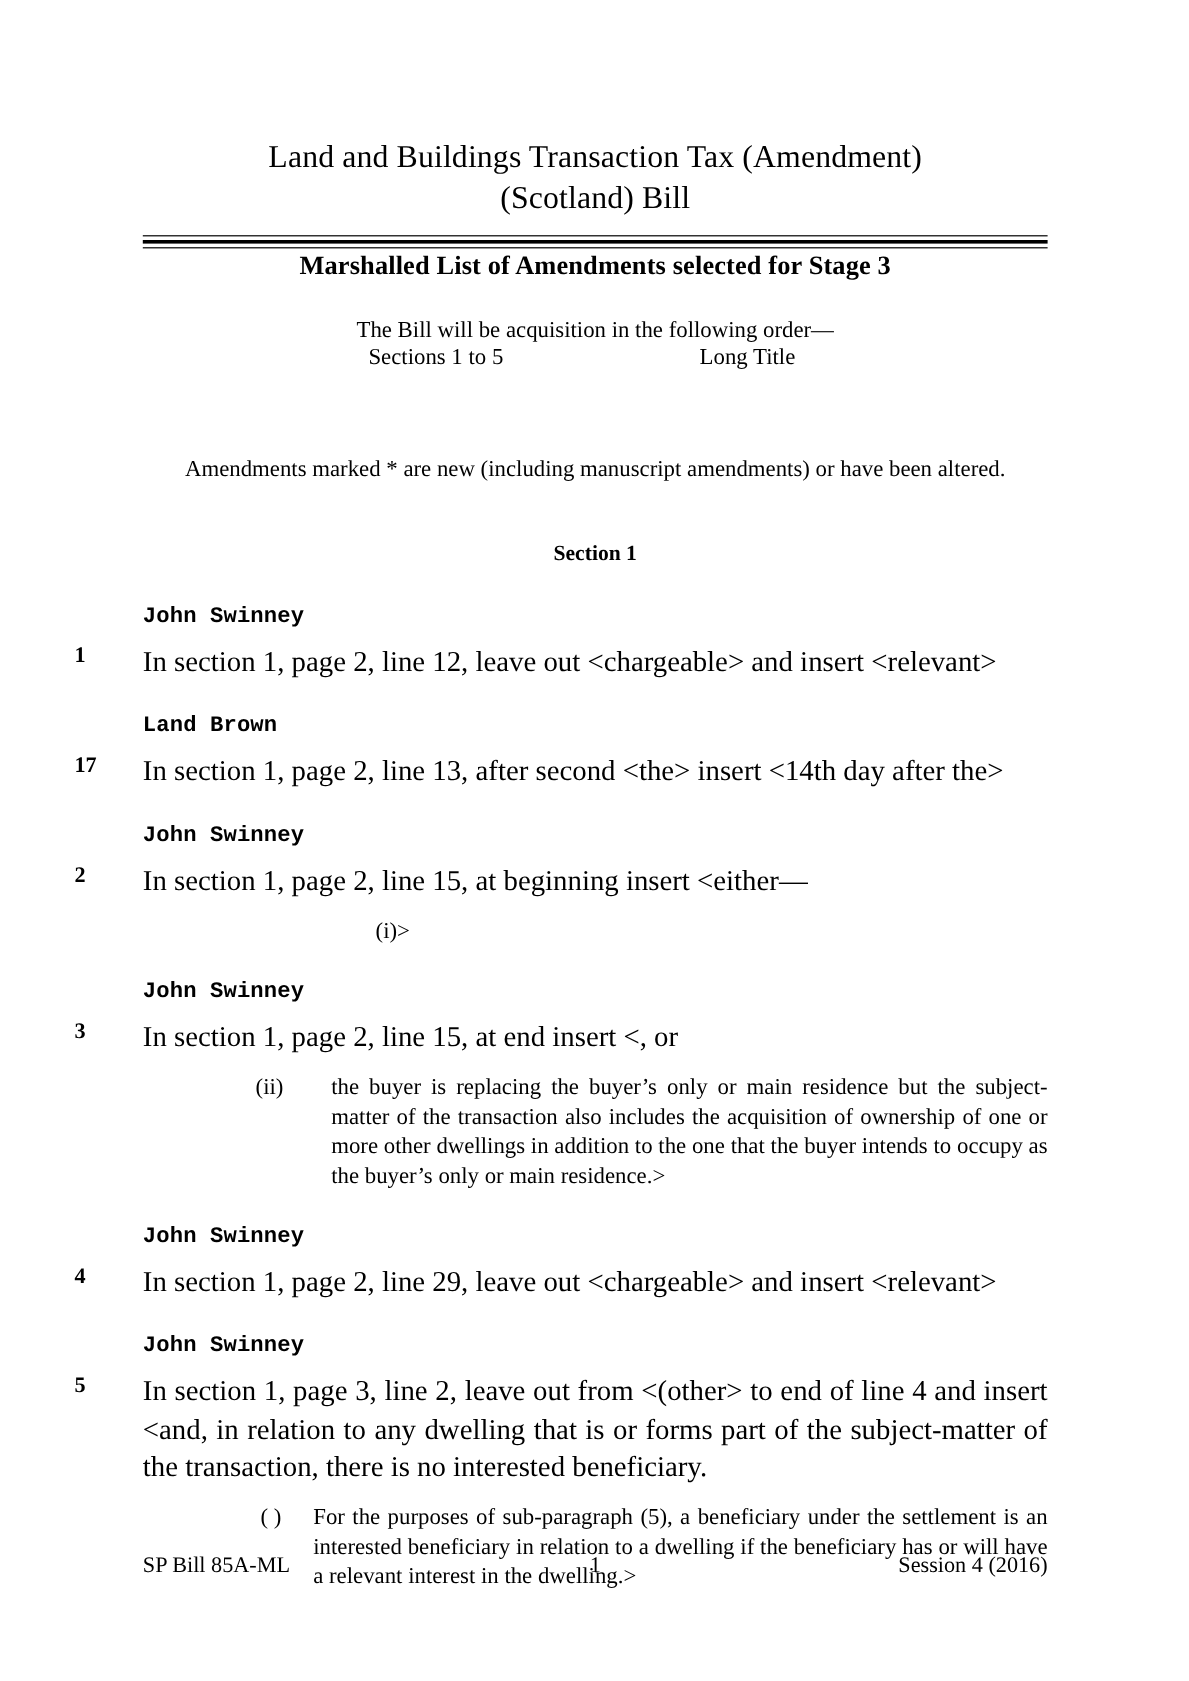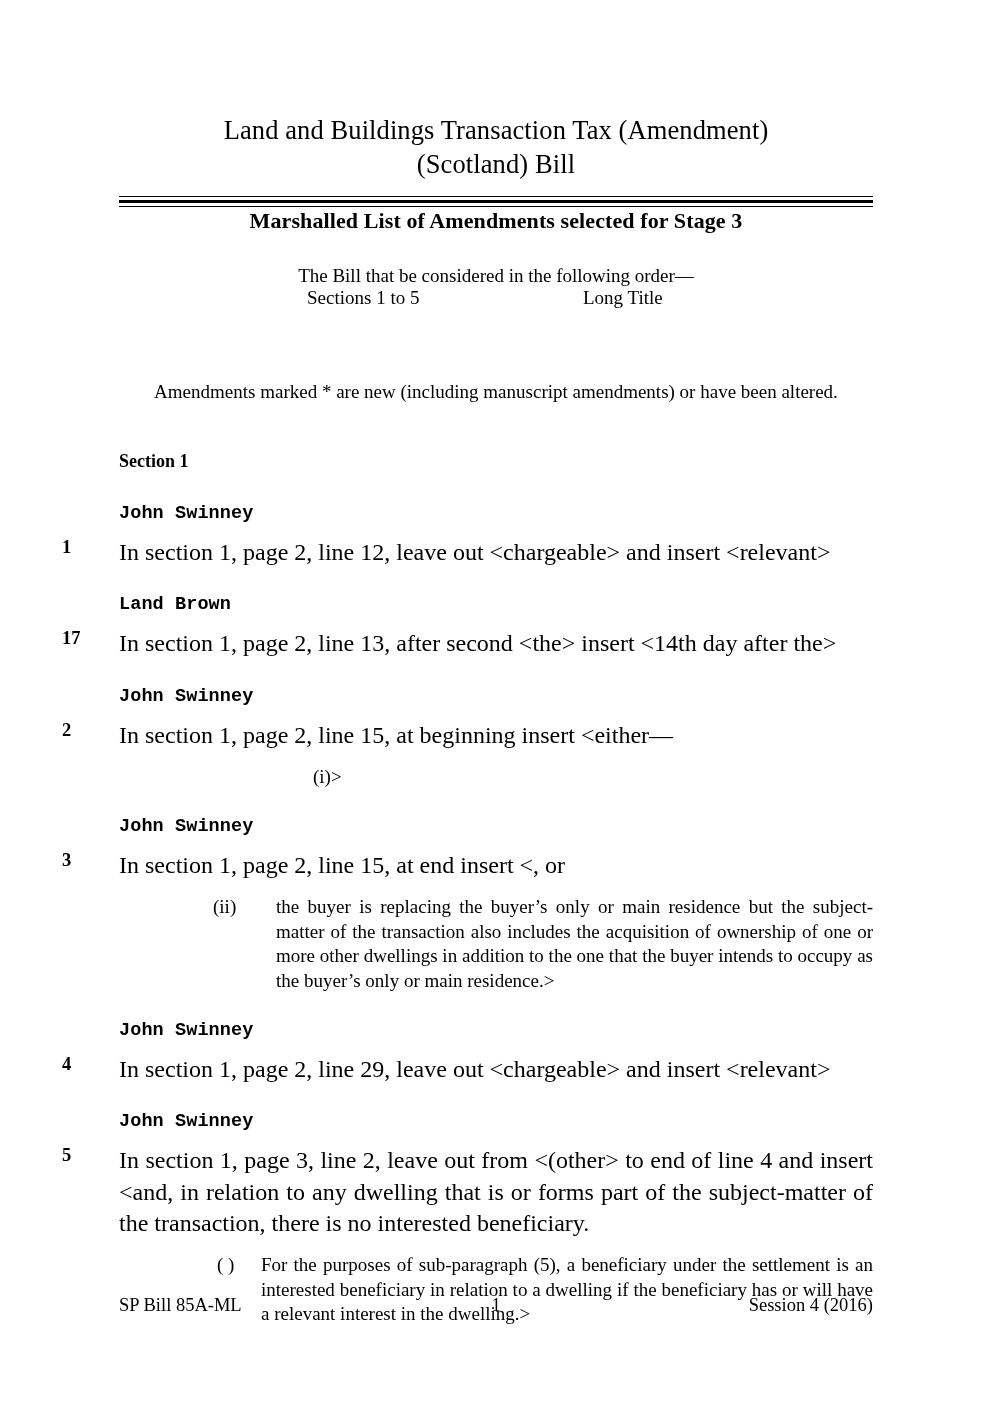--- a/index.html
+++ b/index.html
@@ -105,20 +105,21 @@
     font-size: 19px;
     text-align: center;
   }
 
   
   .section-heading {
     margin: 0;
     padding-top: 48px;
     font-size: 18px;
     font-weight: bold;
+    text-align: center;
   }
 
   
   .amendments {
     position: absolute;
     left: 0;
     top: 0;
     width: 100%;
   }
 
@@ -242,21 +243,21 @@
     </h1>
 
     <div class="rule">
       <i class="r1"></i>
       <i class="r2"></i>
       <i class="r3"></i>
     </div>
 
     <h2 class="subtitle">Marshalled List of Amendments selected for Stage 3</h2>
 
-    <p class="order-note">The Bill that be considered in the following order—</p>
+    <p class="order-note">The Bill will be acquisition in the following order—</p>
 
     <div class="order-row">
       <span class="col-a">Sections 1 to 5</span>
       <span class="col-b">Long Title</span>
     </div>
 
     <p class="star-note">Amendments marked * are new (including manuscript amendments) or have been altered.</p>
 
     <h3 class="section-heading">Section 1</h3>
 

